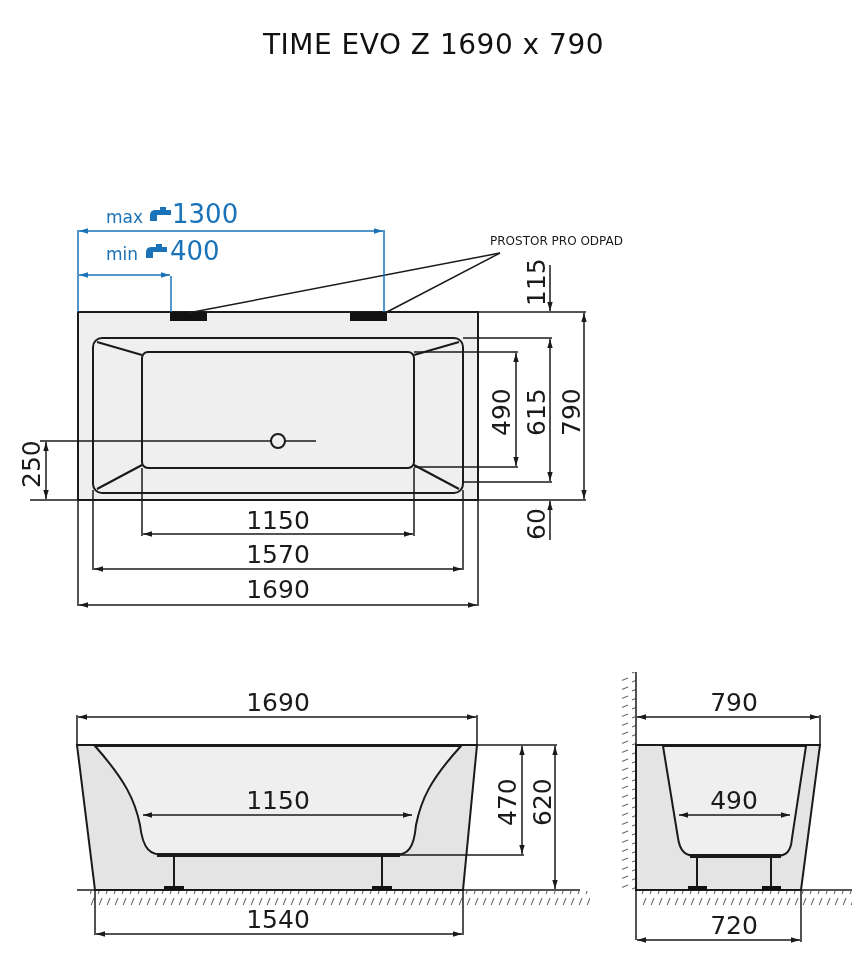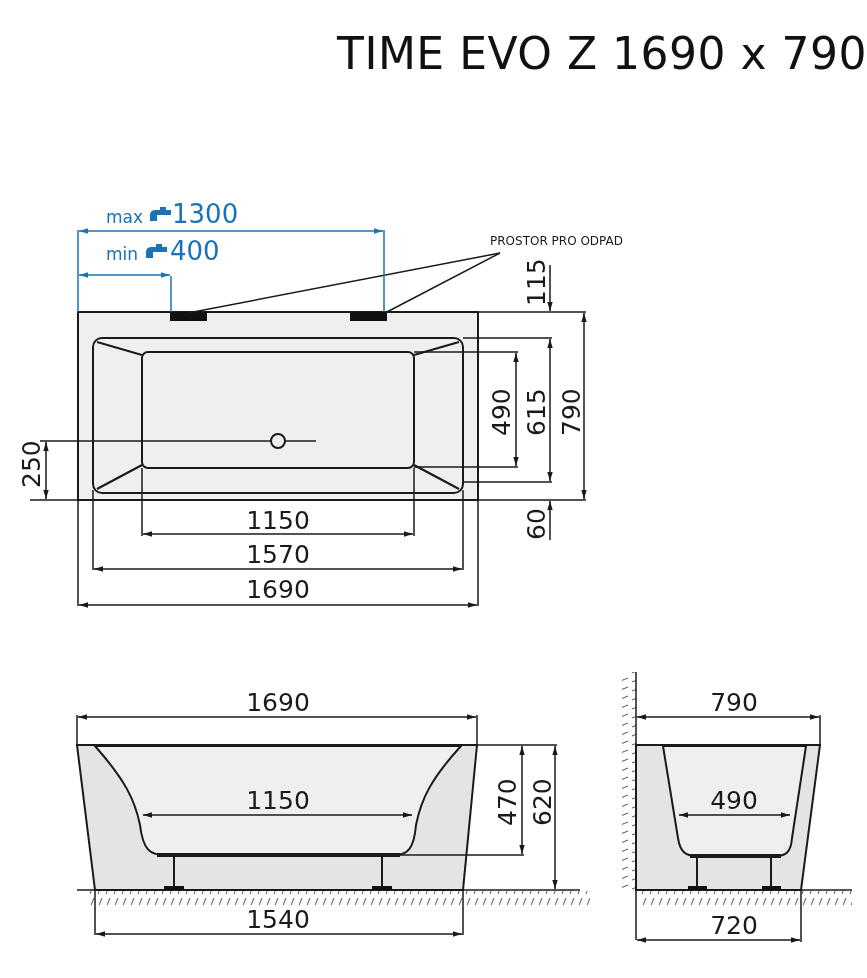--- a/index.html
+++ b/index.html
@@ -1,17 +1,17 @@
 <!DOCTYPE html>
 <html><head>
 <meta charset="utf-8">
 <style>
   html, body { margin: 0; padding: 0; background: #ffffff; }
   body { width: 867px; height: 978px; position: relative; overflow: hidden; font-family: "DejaVu Sans", sans-serif; }
-  .title { position: absolute; left: 0; top: 28px; width: 867px; text-align: right; font-size: 44px; color: #111; letter-spacing: 0.5px; font-family: "DejaVu Sans", sans-serif; }
+  .title { position: absolute; left: 0; top: 28px; width: 867px; text-align: center; font-size: 28px; color: #111; letter-spacing: 0.5px; font-family: "DejaVu Sans", sans-serif; }
   svg { position: absolute; left: 0; top: 0; }
   .dim { font-family: "DejaVu Sans", sans-serif; font-size: 25px; fill: #1a1a1a; }
   .dim-blue { font-family: "DejaVu Sans", sans-serif; fill: #1a73b8; }
   .lbl { font-family: "DejaVu Sans", sans-serif; font-size: 12px; fill: #1a1a1a; }
 </style>
 </head>
 <body>
 
 <div class="title">TIME EVO Z 1690 x 790</div>
 

